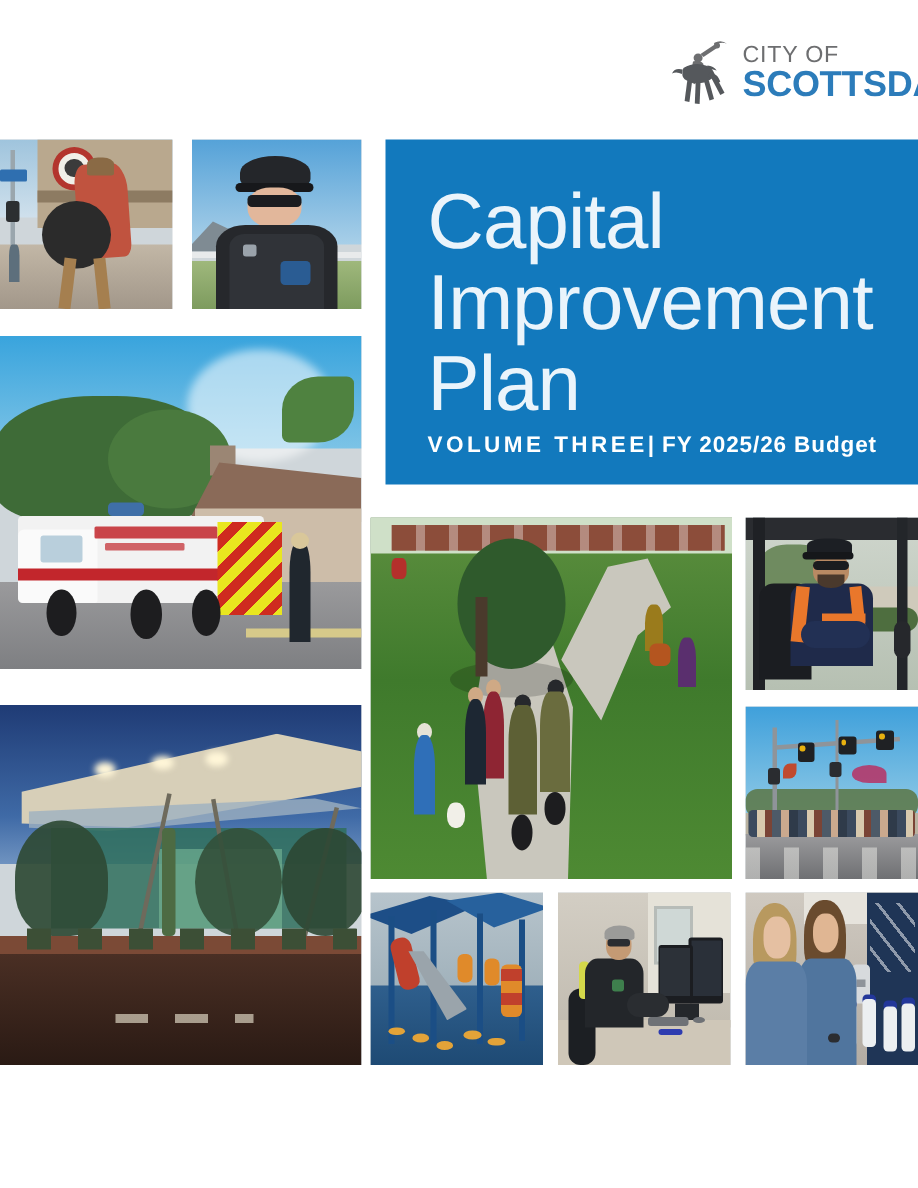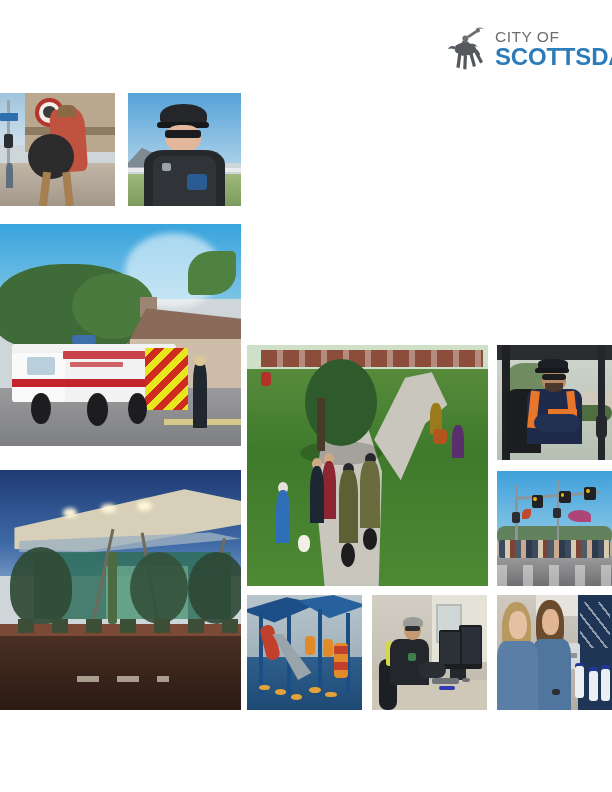--- a/index.html
+++ b/index.html
@@ -373,20 +373,28 @@
         <path d="M22.4 29.2 l3.2 -0.6 l3.4 12.4 l-3 1 Z"></path>
         <path d="M27.4 27.4 l3 -1.2 l5.6 10.6 l-2.8 1.6 Z"></path>
       </g>
     </svg>
     <div class="logo-words">
       <span class="logo-city-of">CITY OF</span>
       <span class="logo-scottsdale">SCOTTSDALE</span>
     </div>
   </div>
 
+  <div class="title-panel">
+    <div class="title-line">Capital</div>
+    <div class="title-line">Improvement</div>
+    <div class="title-line">Plan</div>
+    <div class="title-sub">
+      <span class="vol">VOLUME THREE</span><span>|</span> <span>FY 2025/26 Budget</span>
+    </div>
+  </div>
 
   <div class="photo" style="left:0px; top:93px; width:115px; height:113px;">
     <div class="scene">
       <div class="sky ot-sky"></div>
         <div class="ot-bldg"></div>
         <div class="ot-beam"></div>
       <div class="ground ot-ground"></div>
       <div class="ot-round"></div>
         <div class="ot-cowboy-body"></div>
         <div class="ot-hat"></div>

